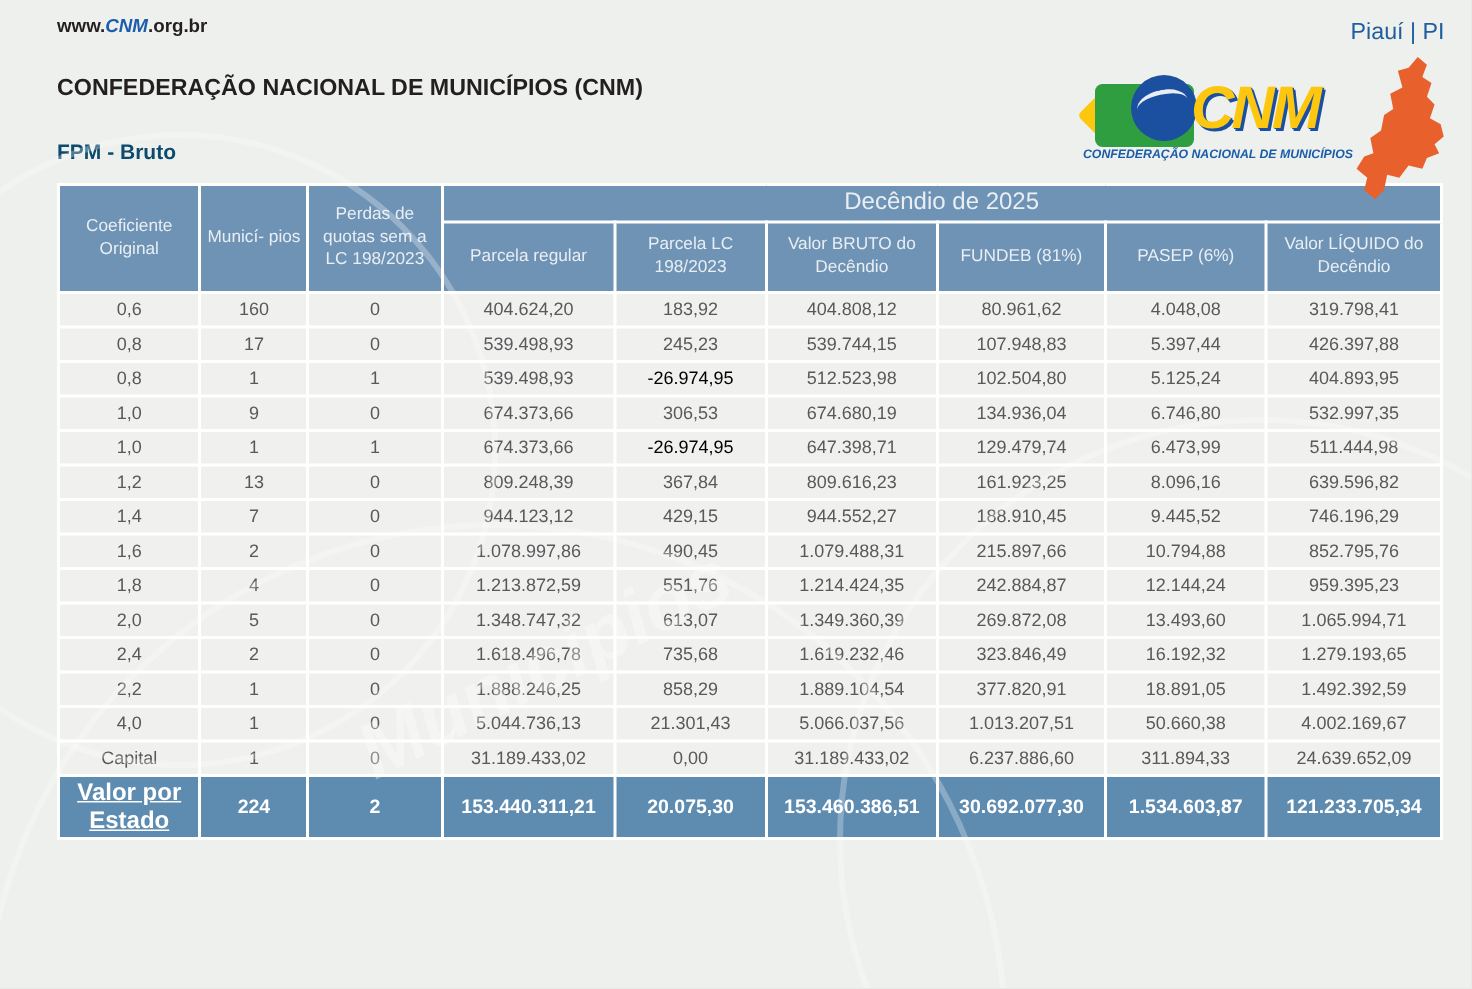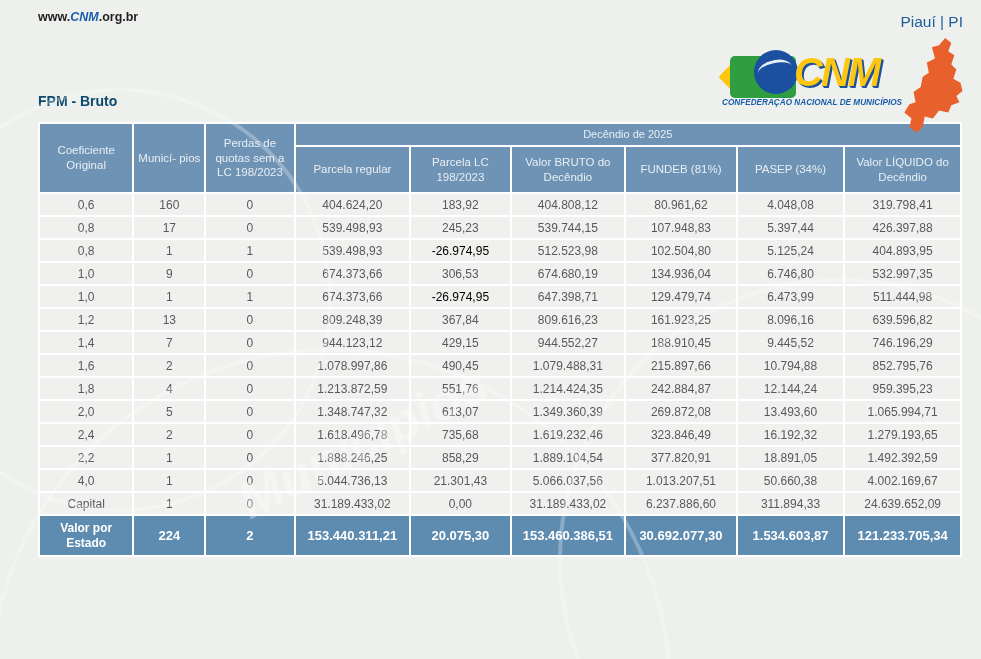--- a/index.html
+++ b/index.html
@@ -24,39 +24,40 @@
   .flag-globe::after { content:""; position:absolute; left:4px; top:10px; width:34px; height:16px; border-top:3px solid #fff; border-radius:50%; transform:rotate(-12deg); opacity:.9; }
   .logo-text { position:absolute; left:72px; top:0px; font-size:40px; line-height:44px; font-weight:900; font-style:italic; color:#fdc710; letter-spacing:-2px; text-shadow:1px 1px 0 #1b4fa0, 2px 2px 0 #1b4fa0; }
   .logo-caption { position:absolute; left:0px; top:48px; width:170px; font-size:8.2px; font-weight:bold; font-style:italic; color:#1a5dab; white-space:nowrap; }
   
   .map { position:absolute; left:900px; top:38px; width:74px; height:104px; z-index:8; }
   
   .table-wrap { position:absolute; left:38px; top:122px; z-index:2; }
   table { border-collapse:collapse; width:924px; table-layout:fixed; }
   th, td { border:2px solid #fff; text-align:center; vertical-align:middle; padding:1px 2px; }
   thead th { background:#6e93b4; color:#e9eef4; font-weight:400; font-size:11.5px; line-height:1.3; }
-  th.group { height:23px; font-size:11px; }
+  th.group { height:23px; font-size:16px; }
   tr.sub th { height:47px; }
   tbody td { background:#f0f1ee; color:#58595b; font-size:12px; height:23px; }
   tbody td.neg { color:#000000; }
   tfoot td { background:#5e8bb0; color:#ffffff; font-weight:bold; font-size:13px; height:41px; }
-  tfoot td.row-label { font-size:12px; line-height:1.2; }
+  tfoot td.row-label { font-size:16px; line-height:1.2;text-decoration:underline; }
   
   .watermark { position:absolute; left:0; top:0; z-index:6; pointer-events:none; }
 </style>
 </head>
 <body>
 
 <div class="page">
 
   <div class="site">
     <span>www.</span><span class="brand">CNM</span><span>.org.br</span>
   </div>
   <div class="state-label">Piauí | PI</div>
 
+  <div class="org-title">CONFEDERAÇÃO NACIONAL DE MUNICÍPIOS (CNM)</div>
   <div class="report">FPM - Bruto</div>
 
   <div class="logo">
     <div class="flag-diamond"></div>
     <div class="flag-green"></div>
     <div class="flag-globe"></div>
     <div class="logo-text">CNM</div>
     <div class="logo-caption">CONFEDERAÇÃO NACIONAL DE MUNICÍPIOS</div>
   </div>
 
@@ -82,21 +83,21 @@
           <th rowspan="2">Coeficiente Original</th>
           <th rowspan="2">Municí- pios</th>
           <th rowspan="2">Perdas de quotas sem a LC 198/2023</th>
           <th colspan="6" class="group">Decêndio de 2025</th>
         </tr>
         <tr class="sub">
           <th>Parcela regular</th>
           <th>Parcela LC 198/2023</th>
           <th>Valor BRUTO do Decêndio</th>
           <th>FUNDEB (81%)</th>
-          <th>PASEP (34%)</th>
+          <th>PASEP (6%)</th>
           <th>Valor LÍQUIDO do Decêndio</th>
         </tr>
       </thead>
       <tbody>
           <tr>
             <td>0,6</td>
             <td>160</td>
             <td>0</td>
             <td>404.624,20</td>
             <td>183,92</td>

